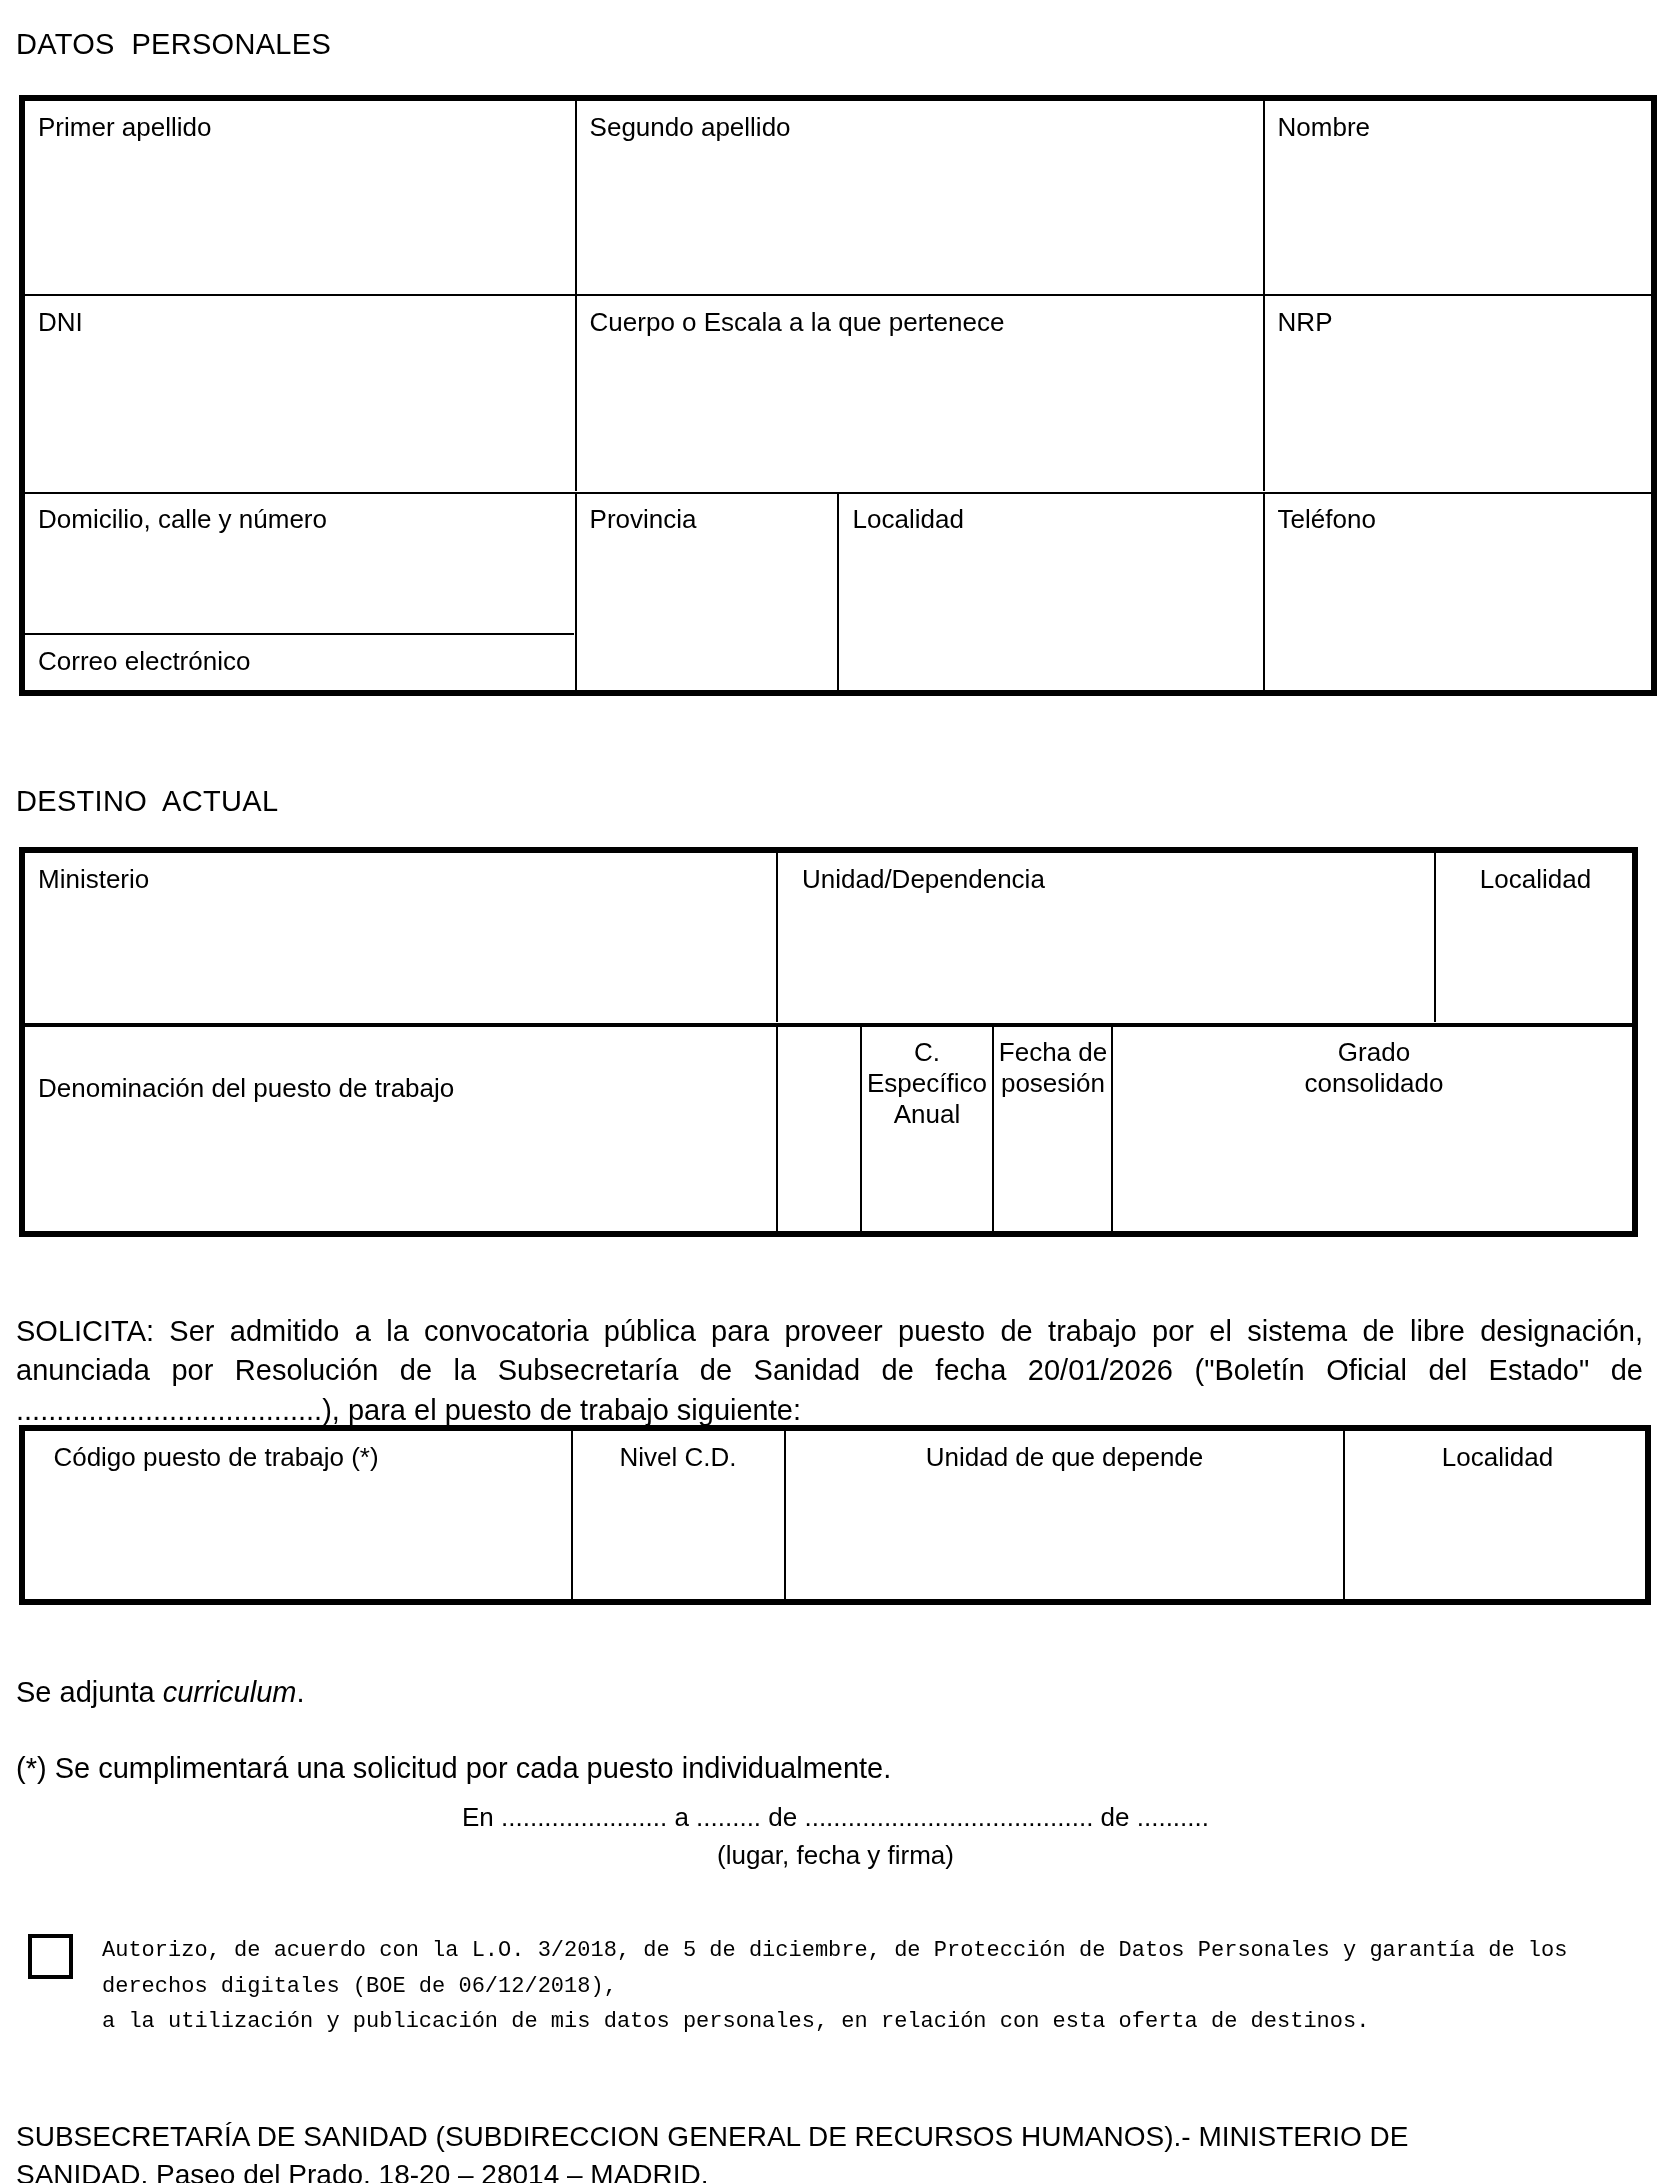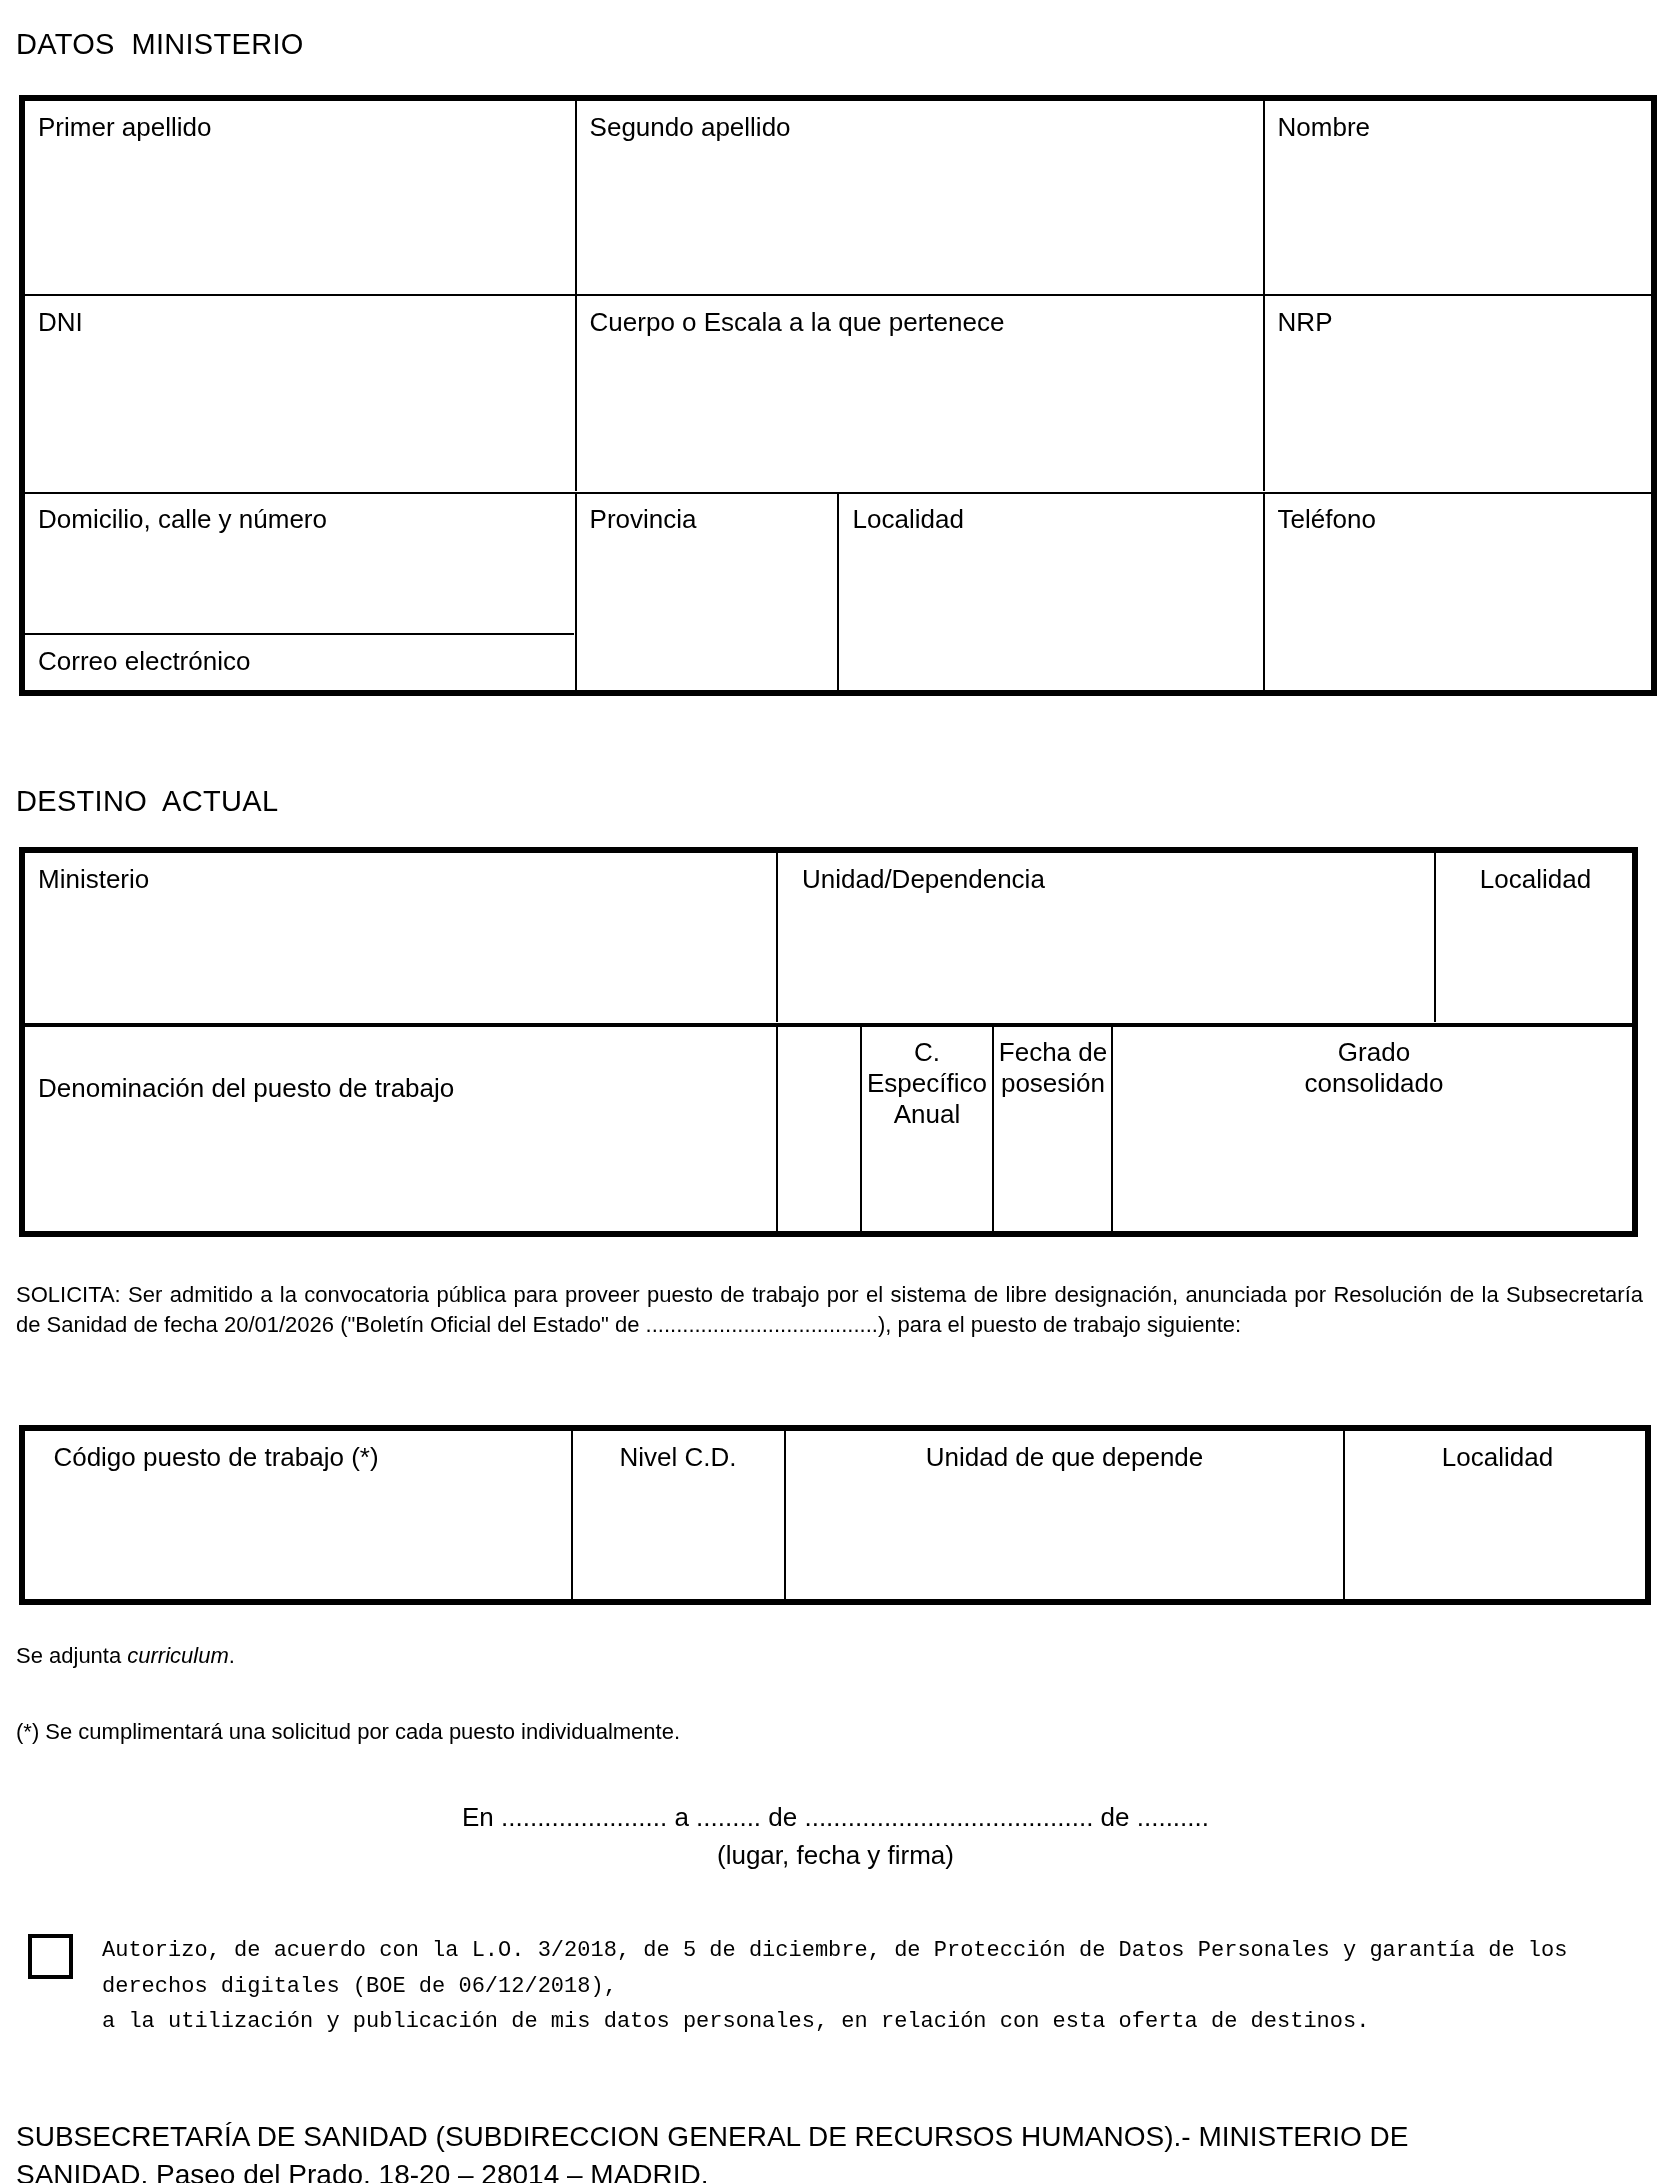--- a/index.html
+++ b/index.html
@@ -74,24 +74,25 @@
   .hline {
     position: absolute;
     height: 2.4px;
     background: #000;
   }
   .hline.thick { height: 4px; }
 
   
   .para {
     position: absolute;
-    font-size: 22px;
+    font-size: 29px;
     line-height: 1.36;
     text-align: justify;
     text-justify: inter-word;
+    margin-top: 32px;
   }
   .para.plain { text-align: left; }
   .para .ital { font-style: italic; }
 
   .center-block {
     position: absolute;
     text-align: center;
     font-size: 26px;
     line-height: 1.3;
   }
@@ -114,21 +115,21 @@
     position: absolute;
     font-size: 28px;
     line-height: 1.35;
   }
 </style>
 </head>
 <body>
 
 <div class="page">
 
-  <div class="section-heading" style="left:16px; top:30px;">DATOS  MINISTERIO</div>
+  <div class="section-heading" style="left:16px; top:30px;">DATOS  PERSONALES</div>
 
   <div class="frame" style="left:19px; top:95px; width:1638px; height:601px;">
     <div class="frame-inner"></div>
     <div class="cellgrid">
 
       <div class="hline" style="left:2.4px; top:195px; width:1630px;"></div>
       <div class="hline" style="left:2.4px; top:393px; width:1630px;"></div>
       <div class="hline" style="left:2.4px; top:534px; width:549px;"></div>
 
       <div class="vline" style="left:552px; top:2.4px; width:2.4px; height:390px;"></div>

